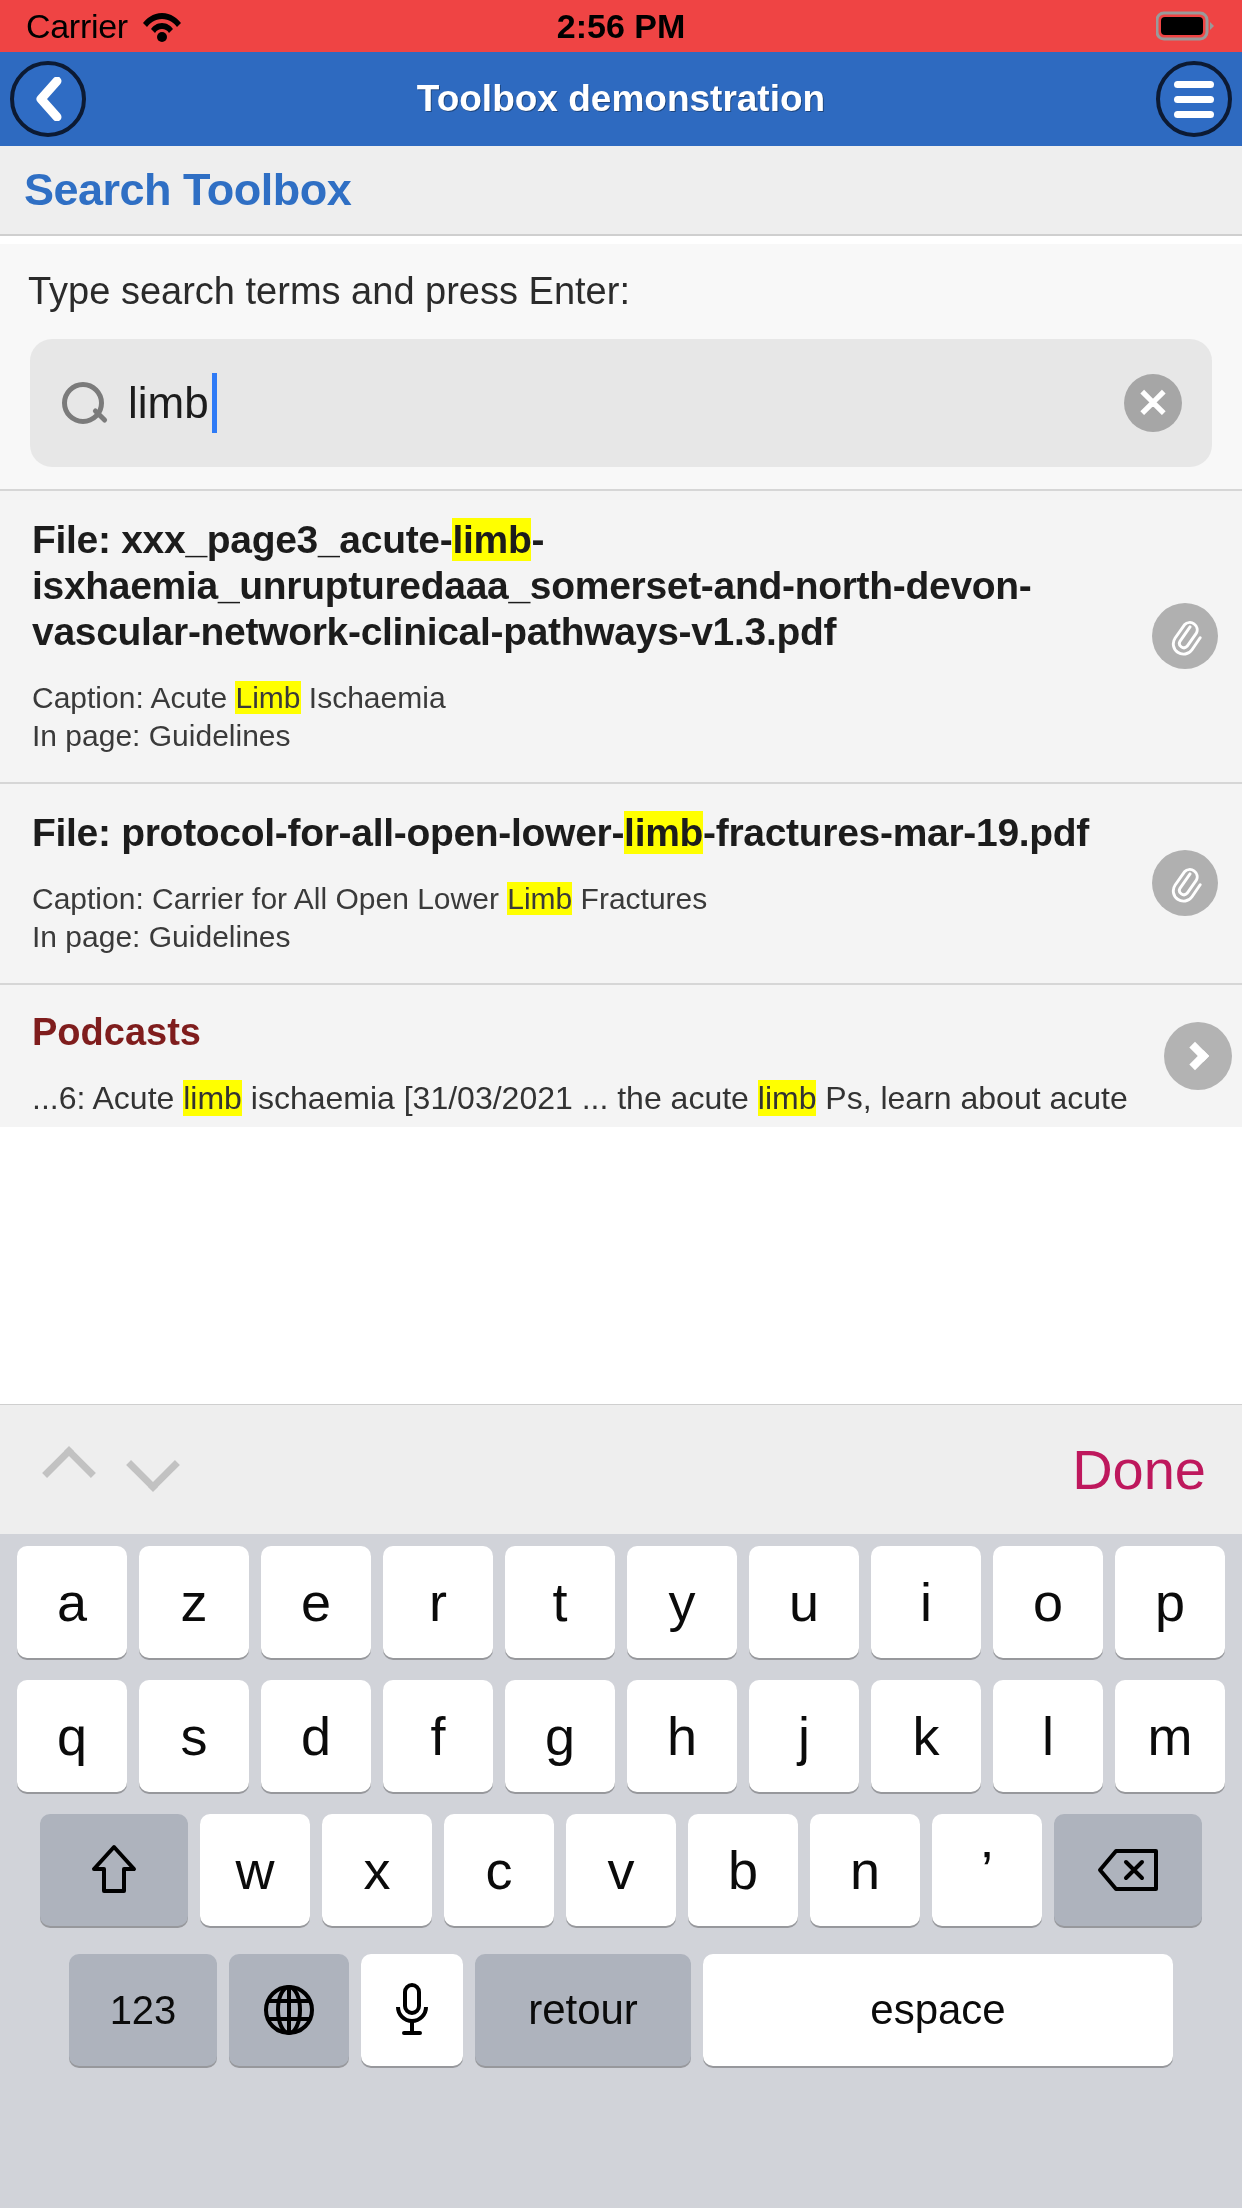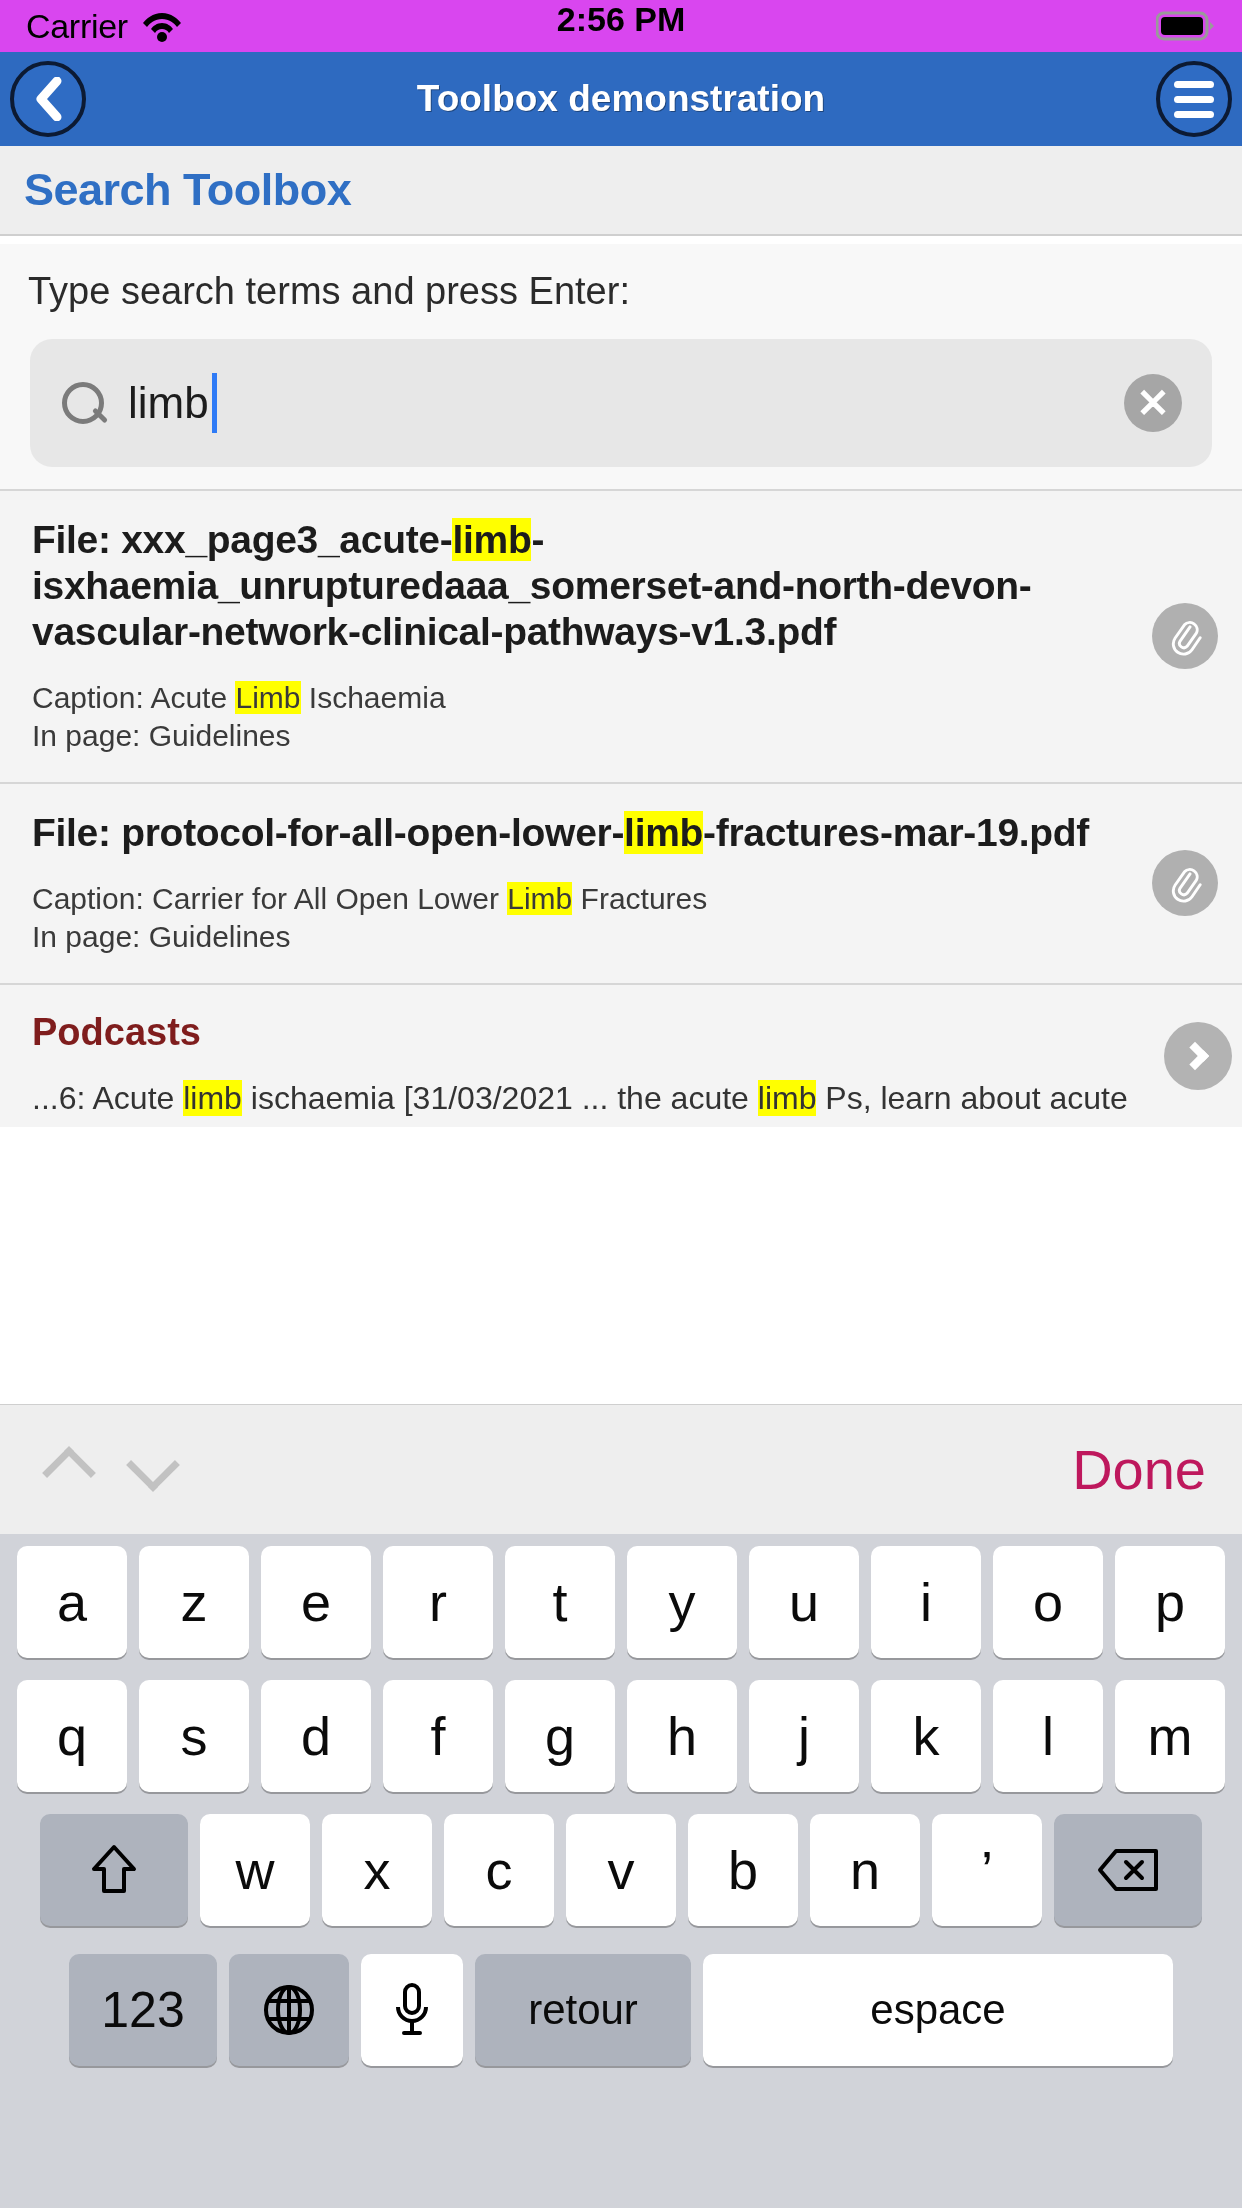--- a/index.html
+++ b/index.html
@@ -5,22 +5,22 @@
   * { margin:0; padding:0; box-sizing:border-box; }
   html, body {
     width:1242px; height:2208px;
     font-family:"Liberation Sans", sans-serif;
     background:#ffffff; overflow:hidden;
   }
   #screen { position:relative; width:1242px; height:2208px; background:#fff; }
 
   
   .statusbar {
-    height:52px; background:#d946ef;
-    display:flex; position:relative;
+    height:52px; background:#ef4444;
+    display:flex; align-items:center; position:relative;
     padding:0 26px;
   }
   .sb-left { display:flex; align-items:center; gap:14px; }
   .sb-carrier { font-size:34px; color:#000; letter-spacing:-0.3px; }
   .sb-time {
     position:absolute; left:0; right:0; text-align:center;
     font-size:34px; font-weight:bold; color:#000;
   }
   .sb-right { margin-left:auto; display:flex; align-items:center; }
 
@@ -138,21 +138,21 @@
   .key {
     height:112px; border-radius:10px; background:#fff;
     box-shadow:0 2px 0 rgba(0,0,0,.28);
     display:flex; align-items:center; justify-content:center;
     font-size:54px; color:#0b0b0b; margin:0 6px; flex:0 0 auto;
   }
   .key.letter { width:110px; }
   .key.dark { background:#aeb3bd; box-shadow:0 2px 0 rgba(0,0,0,.28); }
   .key.shift { width:148px; }
   .key.bksp { width:148px; }
-  .key.num { width:148px; font-size:50px; }
+  .key.num { width:148px; font-size:40px; }
   .key.globe { width:120px; }
   .key.mic { width:102px; background:#fff; }
   .key.space { flex:1 1 auto; max-width:470px; font-size:42px; }
   .key.ret { width:216px; font-size:42px; }
   .row4 { margin-top:6px; }
   svg { display:block; }
 </style>
 </head>
 <body>
 

